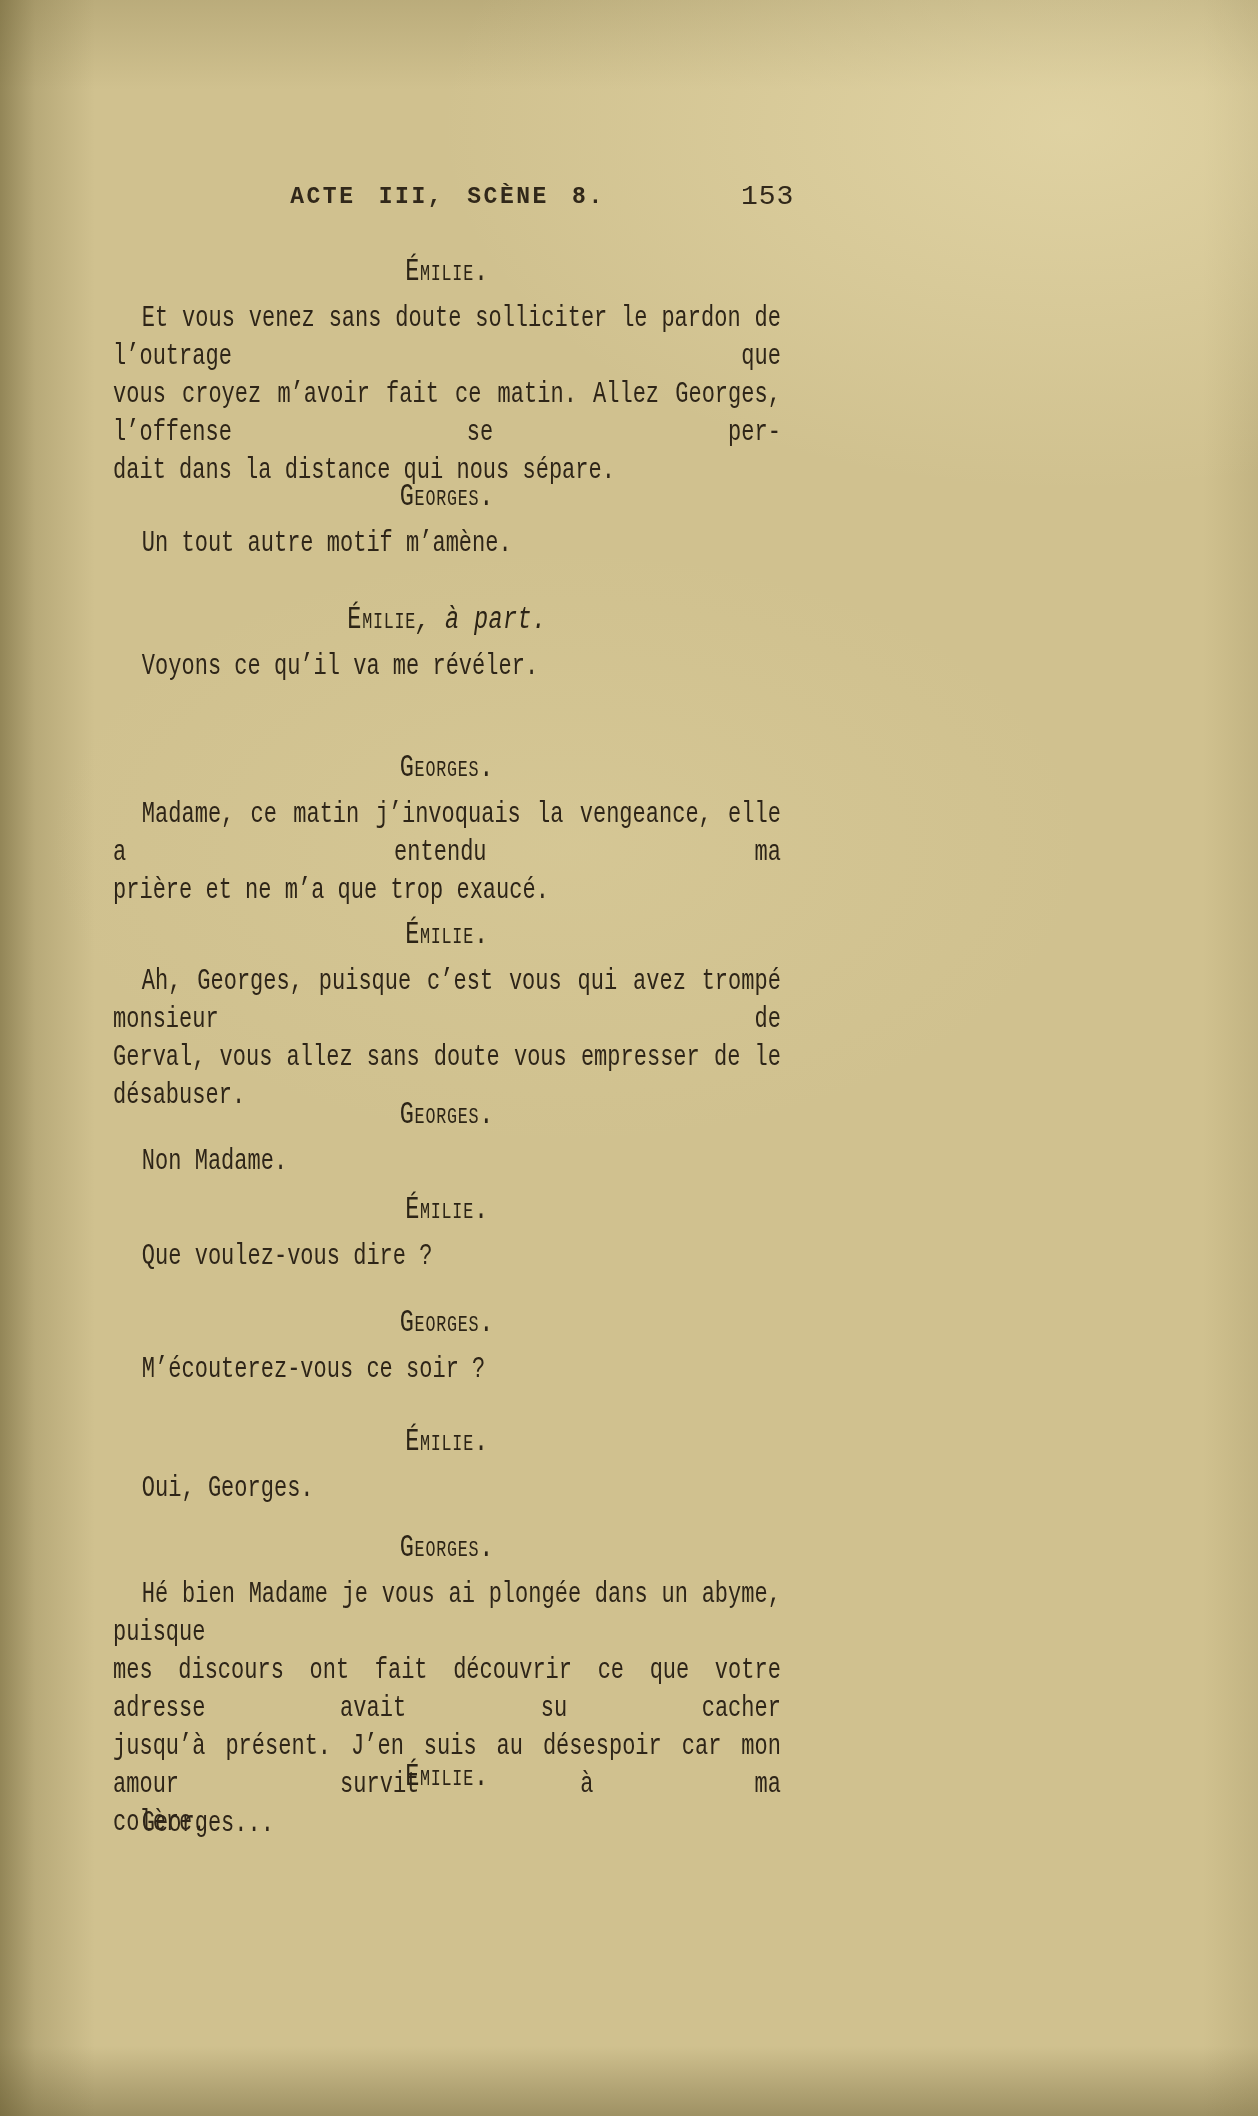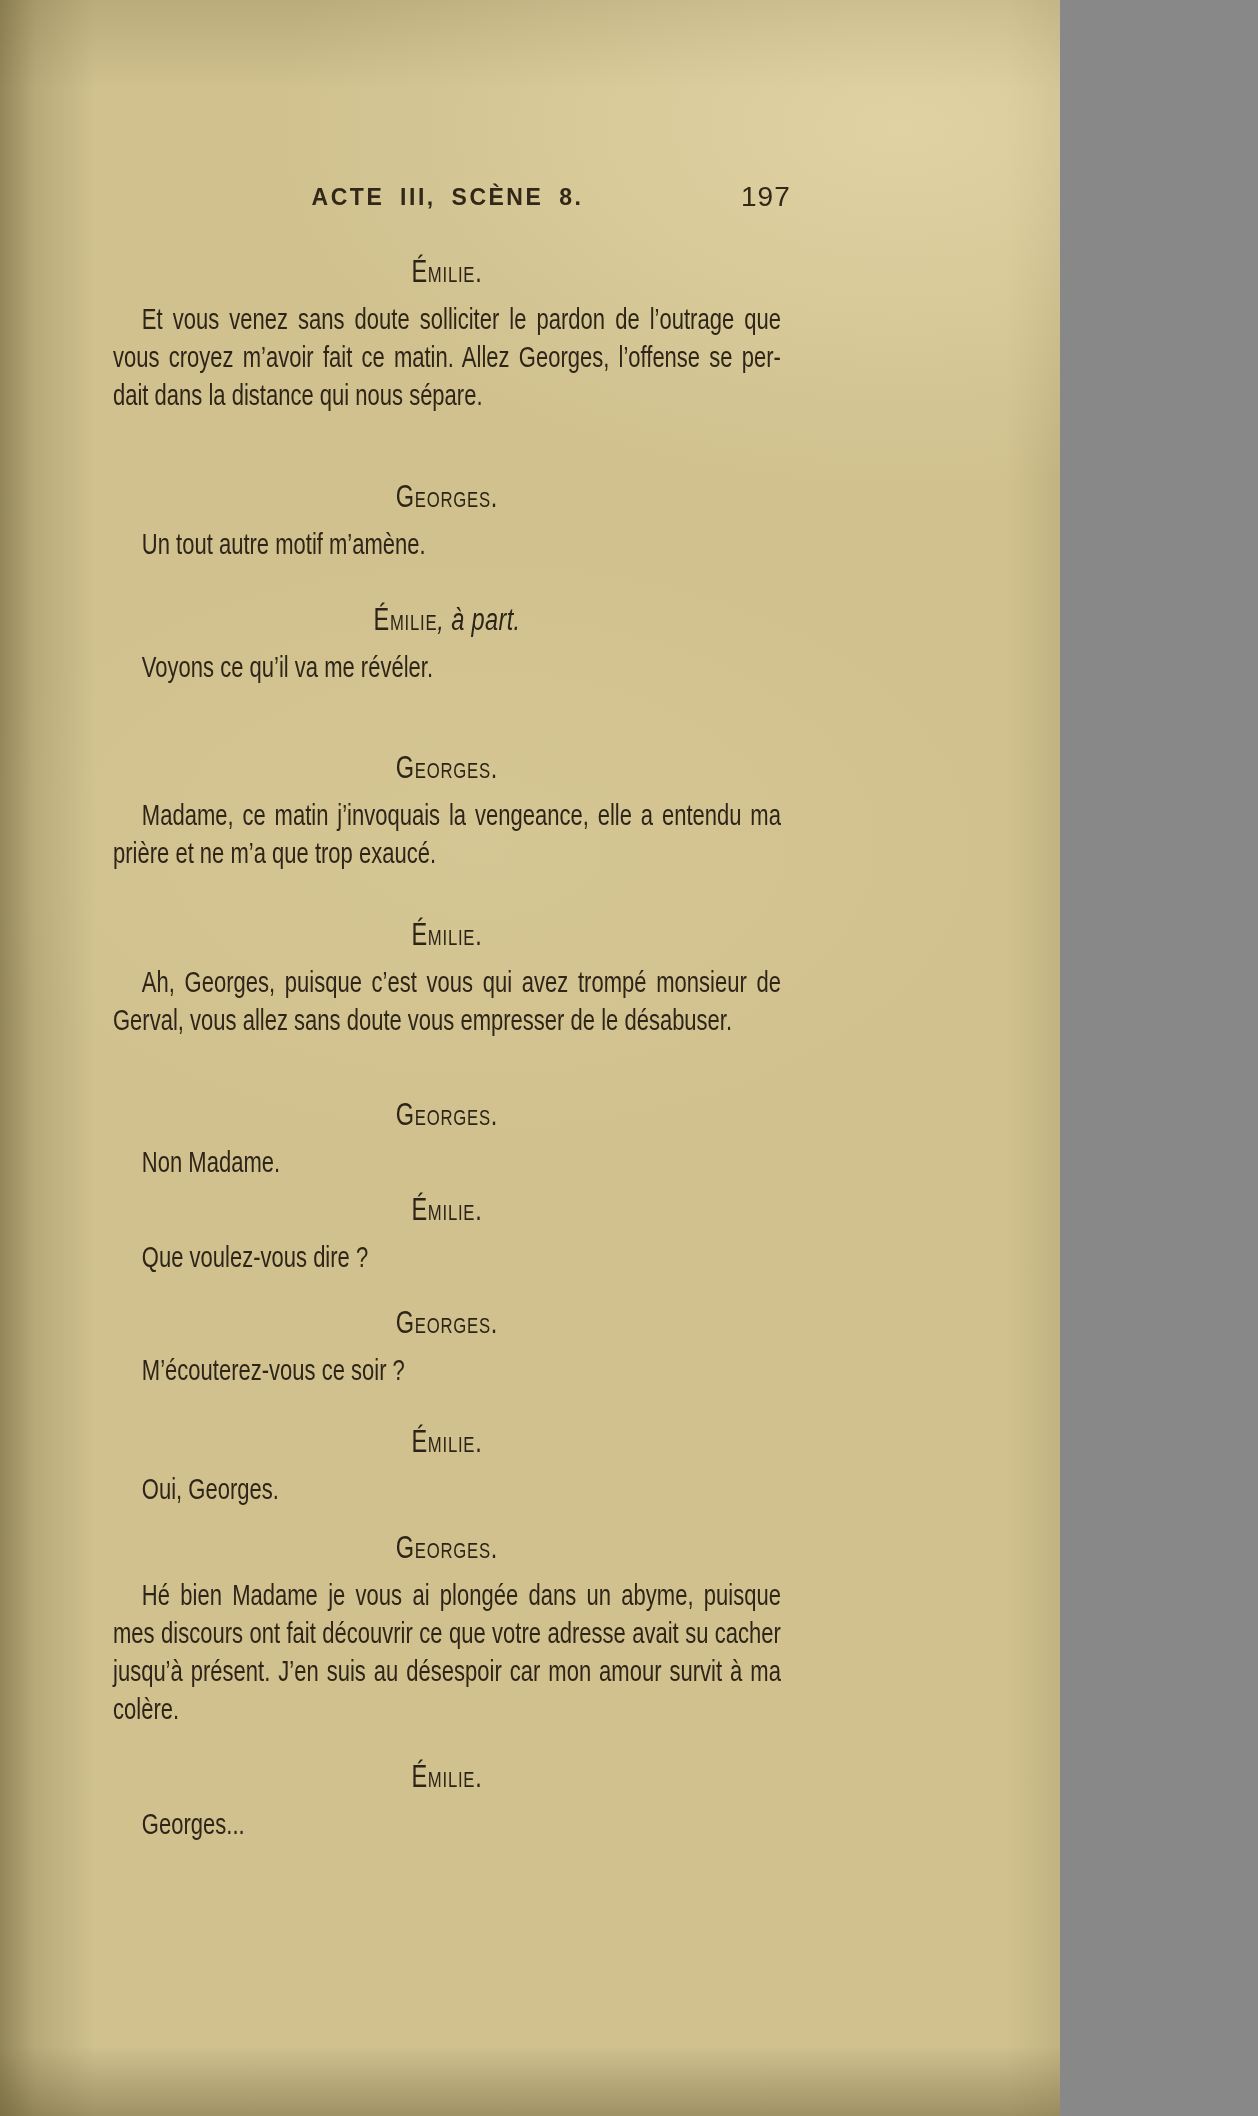--- a/index.html
+++ b/index.html
@@ -1,21 +1,21 @@
 <!DOCTYPE html>
 <html><head>
 <meta charset="utf-8">
 <style>
   html, body { margin: 0; padding: 0; background: #888; }
   .page {
     position: relative;
-    width: 1060px;
+    width: 1258px;
     height: 2116px;
     overflow: hidden;
-    font-family: Liberation Sans, sans-serif;
+    font-family: Liberation Mono, monospace;
     color: #2e2518;
     background:
       radial-gradient(ellipse 900px 520px at 85% 6%, rgba(236,224,178,0.55), transparent 70%),
       radial-gradient(ellipse 700px 400px at 45% 40%, rgba(228,215,165,0.25), transparent 75%),
       linear-gradient(to right, rgba(96,85,42,0.55), rgba(96,85,42,0.22) 35px, transparent 95px),
       linear-gradient(to left, rgba(120,106,60,0.16), transparent 55px),
       linear-gradient(to top, rgba(90,79,40,0.42), transparent 70px),
       linear-gradient(to bottom, rgba(110,97,52,0.22), transparent 90px),
       #d0c18f;
   }
@@ -66,21 +66,21 @@
   .speech .ln { text-align: justify; text-align-last: justify; }
   .speech .ln.last { text-align-last: left; }
   .speech .ln:first-child { text-indent: 38px; }
 </style>
 </head>
 <body>
 
 <div class="page">
 
   <div class="running-header">ACTE III, SCÈNE 8.</div>
-  <div class="page-number">197</div>
+  <div class="page-number">153</div>
 
   <div class="entry" style="top:252px">
     <div class="speaker"><span>Émilie.</span><span class="direction"></span></div>
     <div class="speech">
         <div class="ln">Et vous venez sans doute solliciter le pardon de l’outrage que</div>
         <div class="ln">vous croyez m’avoir fait ce matin. Allez Georges, l’offense se per-</div>
         <div class="ln last">dait dans la distance qui nous sépare.</div>
       </div>
   </div>
 

